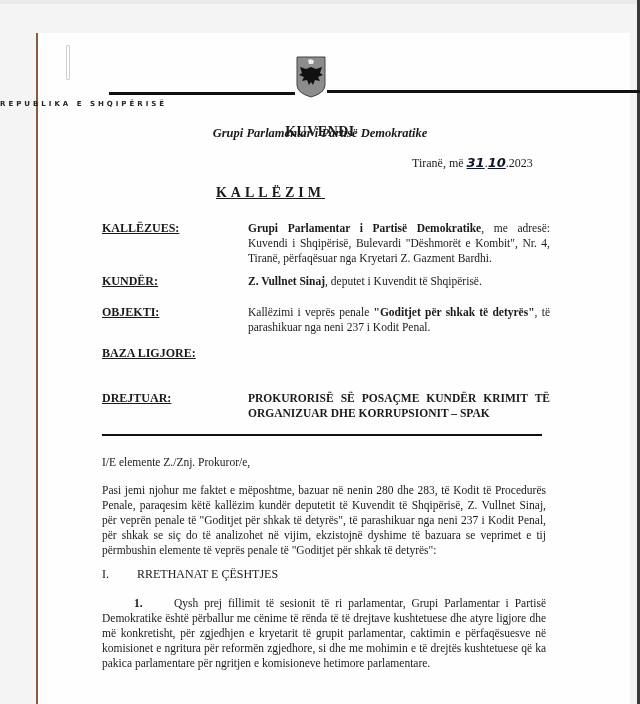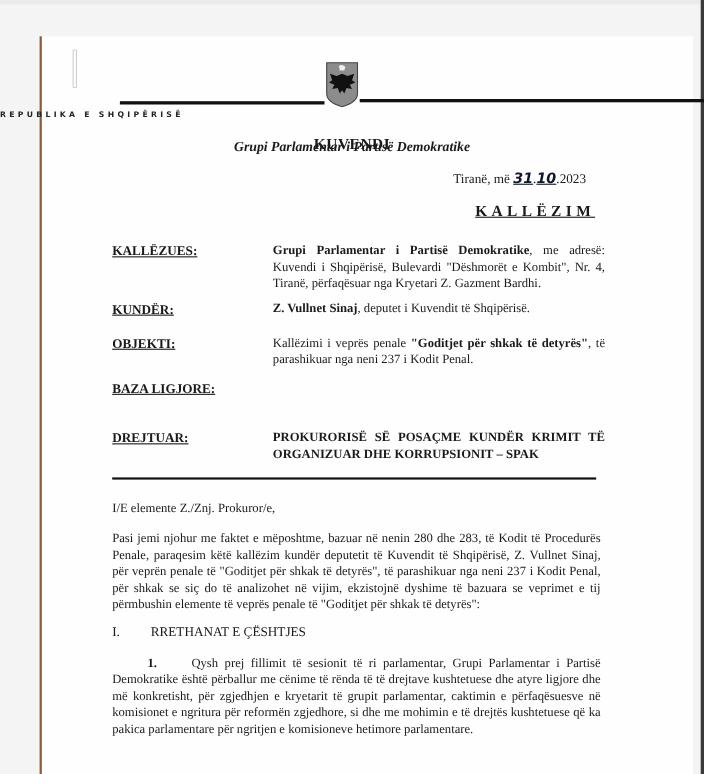--- a/index.html
+++ b/index.html
@@ -52,21 +52,21 @@
     font-size: 12.5px; font-weight: bold; font-style: italic;
   }
   .date {
     position: absolute; left: 412px; top: 155px; font-size: 12px;
   }
   .date .hand {
     font-family: "DejaVu Sans", sans-serif; font-style: italic; font-weight: bold;
     color: #0f172a; font-size: 13px; text-decoration: underline;
   }
   .title {
-    position: absolute; left: 0; top: 185px; width: 541px; text-align: right;
+    position: absolute; left: 0; top: 185px; width: 541px; text-align: center;
     font-size: 14px; font-weight: bold; letter-spacing: 4px; text-decoration: underline;
   }
   .row { position: absolute; left: 102px; width: 445px; font-size: 11.5px; line-height: 15px; }
   .row .lbl {
     position: absolute; left: 0; top: 0; font-weight: bold; text-decoration: underline;
     font-size: 12px;
   }
   .row .val {
     position: absolute; left: 146px; top: 0; width: 302px; text-align: justify;
   }

